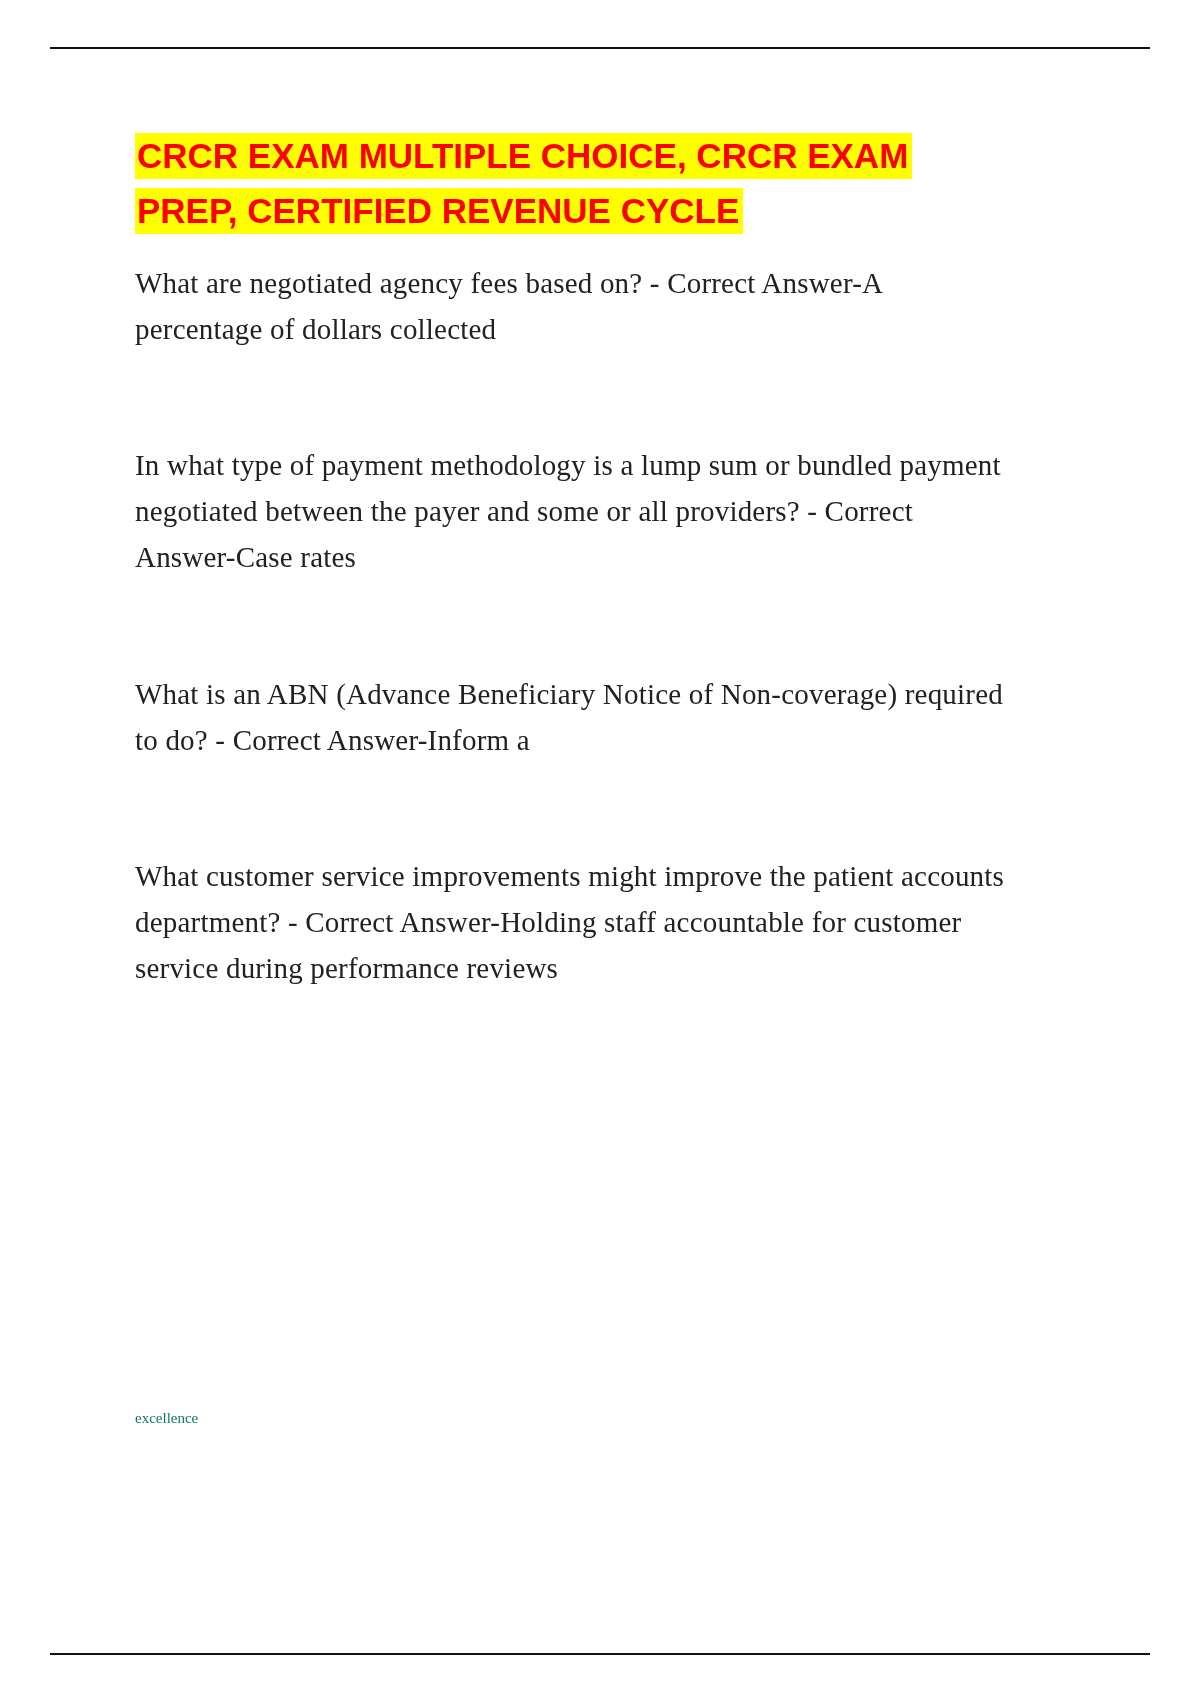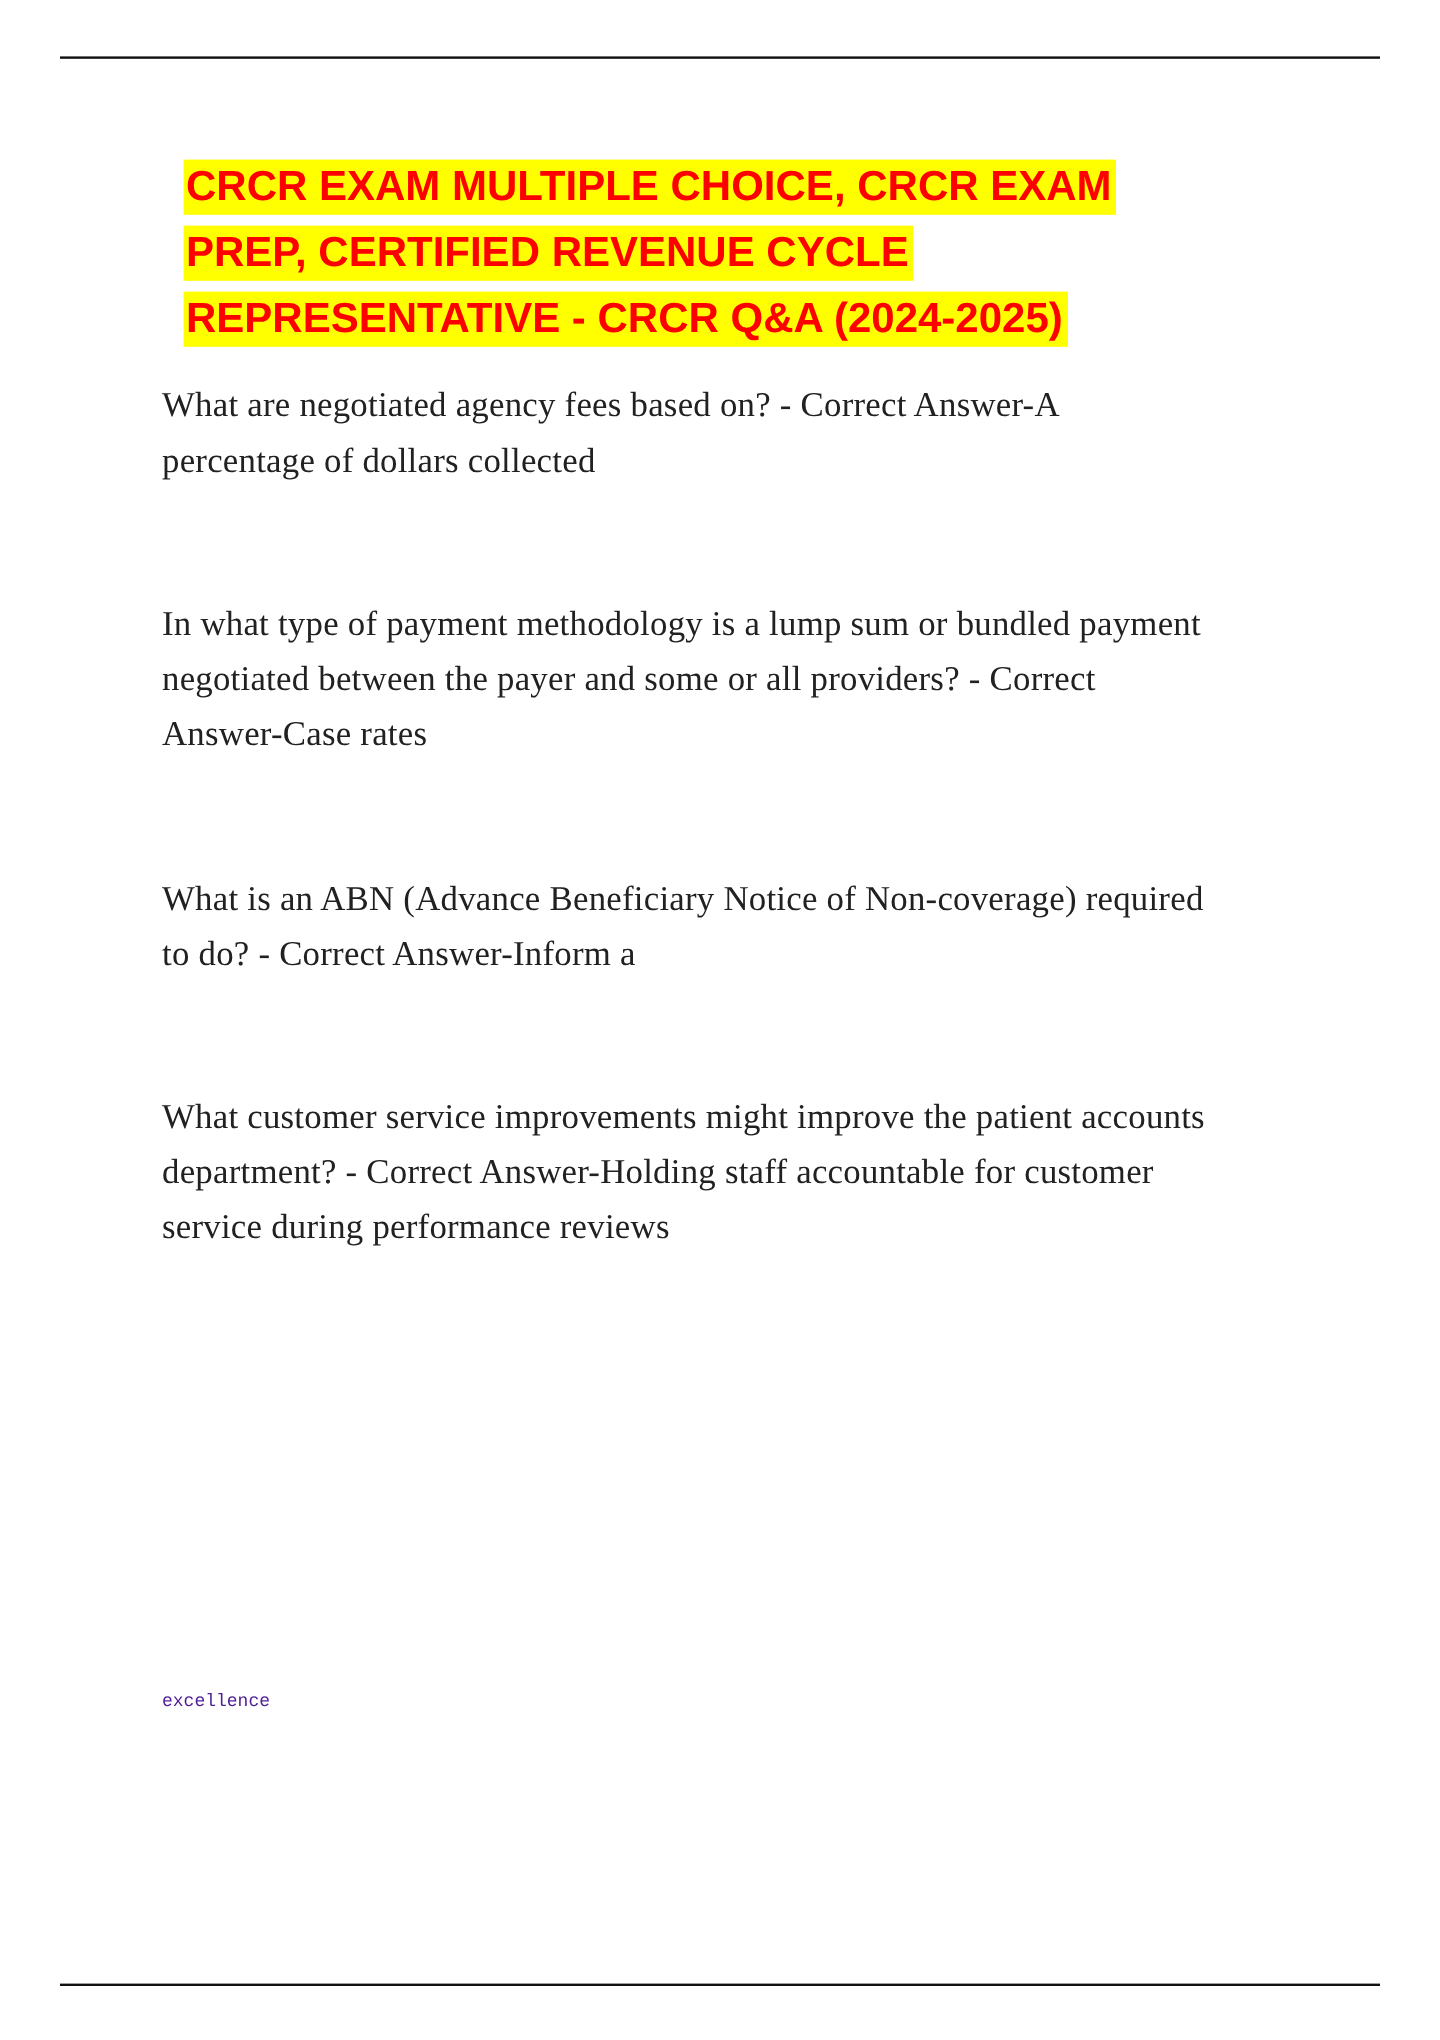--- a/index.html
+++ b/index.html
@@ -44,60 +44,56 @@
     color: #ff0000;
     margin-bottom: 26px;
   }
   .doc-title .title-line {
     margin-bottom: 9px;
   }
   .doc-title .hl {
     background: #ffff00;
     padding: 5px 4px 6px 2px;
     display: inline-block;
-    margin-left: 18px;
   }
 
   .qa-paragraph {
     font-family: "Liberation Serif", serif;
     font-size: 29px;
     line-height: 1.59;
     color: #212121;
     margin-bottom: 90px;
     letter-spacing: 0.2px;
   }
 
   .footer-text {
     position: absolute;
     left: 135px;
     top: 1410px;
-    font-family: Liberation Mono, monospace;
+    font-family: Liberation Serif, serif;
     font-size: 15px;
-    color: #4c1d95;
+    color: #0f766e;
   }
 </style>
 </head>
 <body>
 
 <div class="page">
 
   <div class="rule rule-top"></div>
 
   <div class="content">
 
     <div class="doc-title">
       <div class="title-line">
         <span class="hl">CRCR EXAM MULTIPLE CHOICE, CRCR EXAM</span>
       </div>
       <div class="title-line">
         <span class="hl">PREP, CERTIFIED REVENUE CYCLE</span>
       </div>
-      <div class="title-line">
-        <span class="hl">REPRESENTATIVE - CRCR Q&amp;A (2024-2025)</span>
-      </div>
     </div>
 
     <p class="qa-paragraph">What are negotiated agency fees based on? - Correct Answer-A percentage of dollars collected</p>
     <p class="qa-paragraph">In what type of payment methodology is a lump sum or bundled payment negotiated between the payer and some or all providers? - Correct Answer-Case rates</p>
     <p class="qa-paragraph">What is an ABN (Advance Beneficiary Notice of Non-coverage) required to do? - Correct Answer-Inform a</p>
     <p class="qa-paragraph">What customer service improvements might improve the patient accounts department? - Correct Answer-Holding staff accountable for customer service during performance reviews</p>
 
   </div>
 
   <div class="footer-text">excellence</div>

